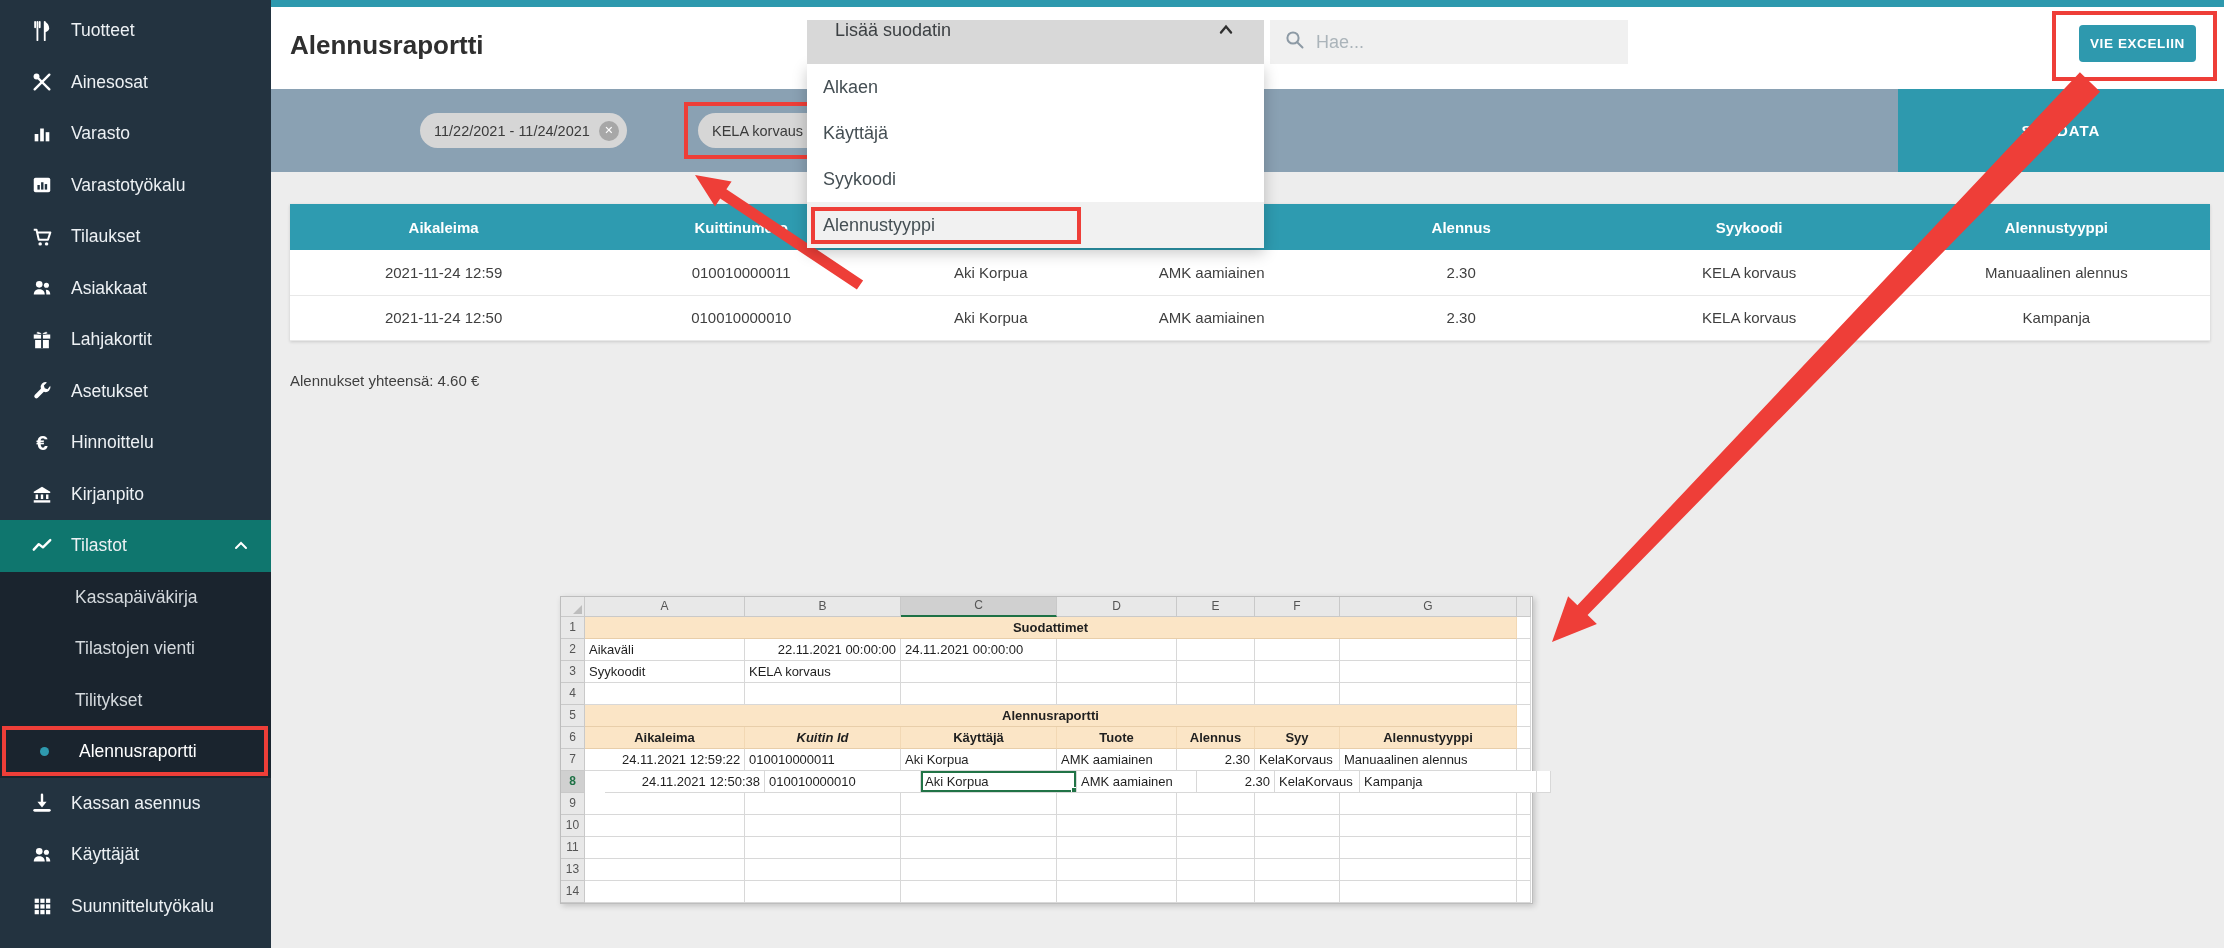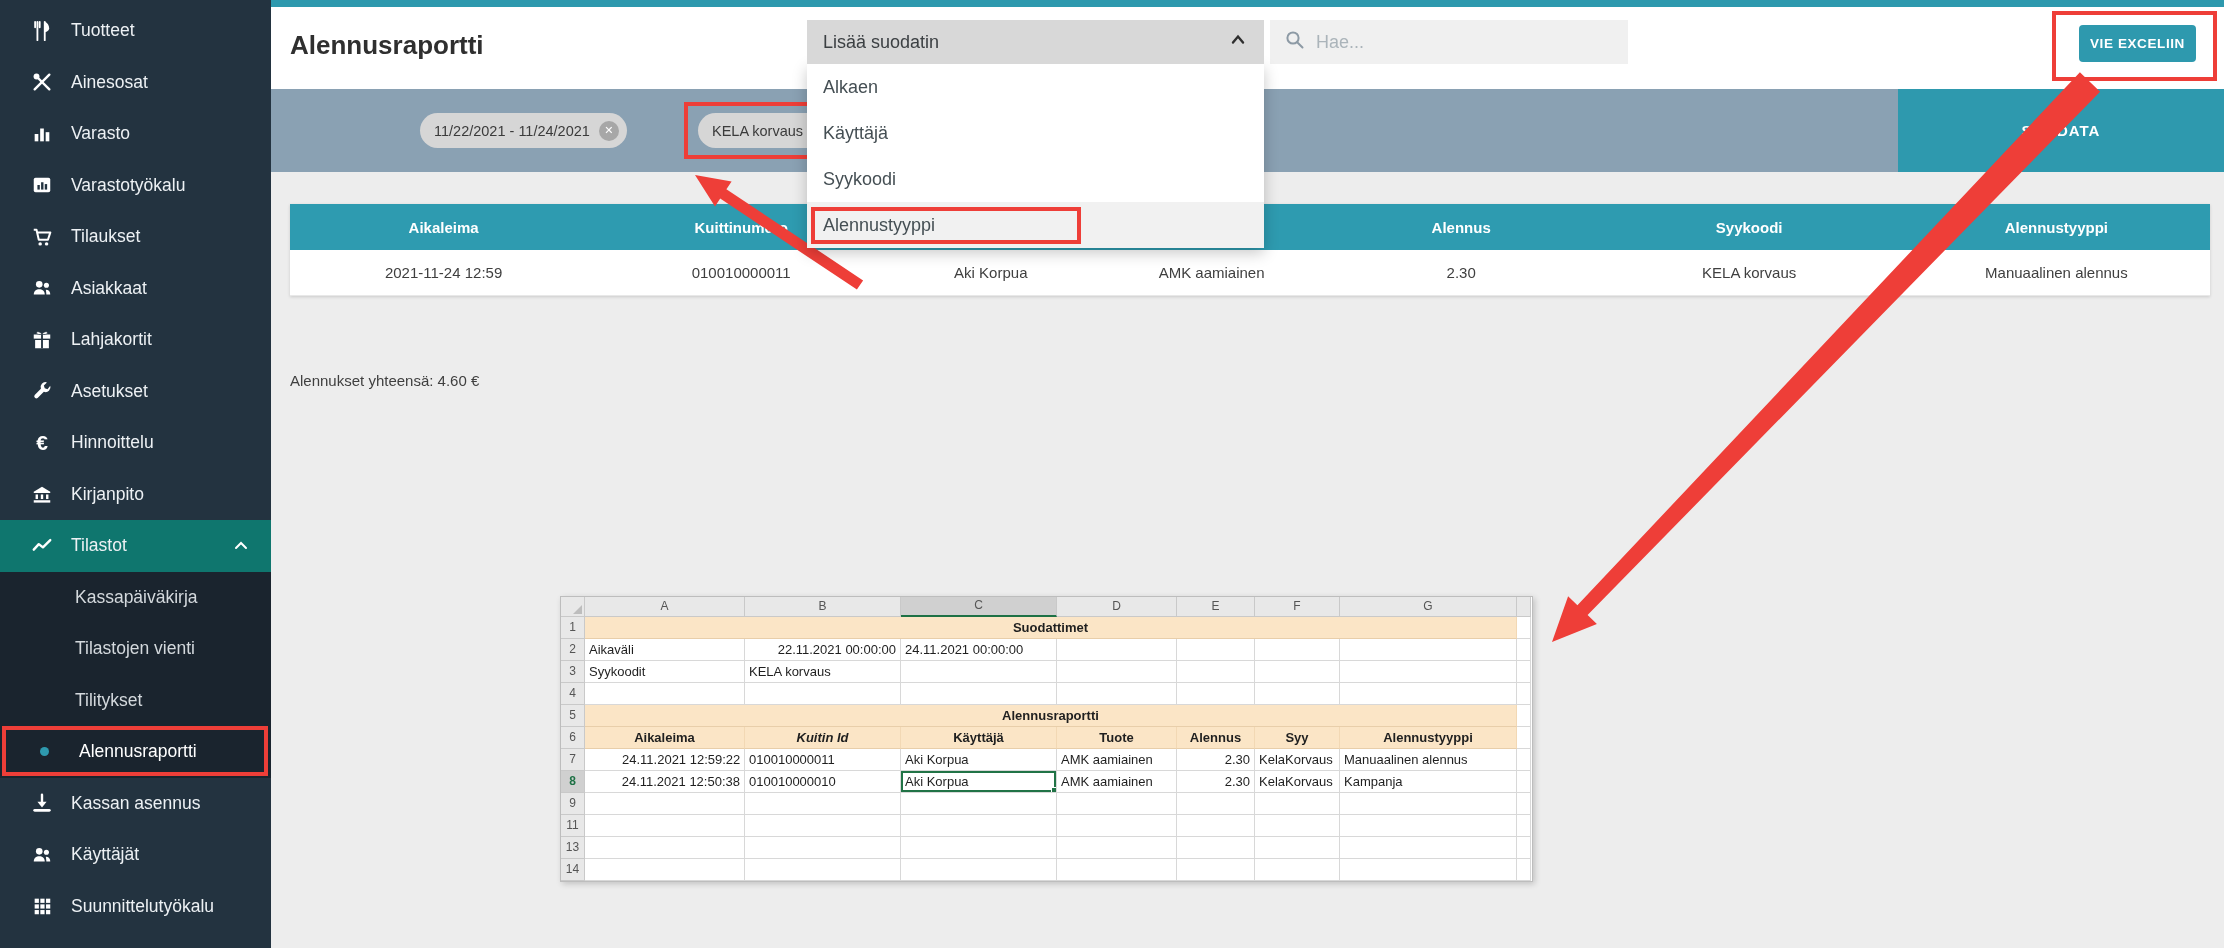--- a/index.html
+++ b/index.html
@@ -21,21 +21,21 @@
     margin-right:13px; display:inline-block; }
   .chev-up-side { position:absolute; right:22px; top:18px; }
   .euro-glyph { font-size:21px; font-weight:bold; color:#fff; line-height:1; }
 
   
   #topstrip { left:271px; top:0; width:1953px; height:7px; background:#2E99AE; }
   #header { left:271px; top:7px; width:1953px; height:82px; background:#FFFFFF; }
   #page-title { left:290px; top:30px; font-size:26px; font-weight:bold; color:#2F2F2F; }
 
   #filter-dd-bar { left:807px; top:20px; width:457px; height:44px; background:#D8D8D8;
-    display:flex; align-items:center; padding:0 16px; font-size:18px; color:#3C4043;
+    display:flex; align-items:flex-start; padding:0 28px; font-size:18px; color:#3C4043;
     z-index:31; cursor:pointer; }
   #filter-dd-bar .spacer { flex:1; }
   #filter-dd-panel { left:807px; top:64px; width:457px; height:184px; background:#FFFFFF;
     box-shadow:0 5px 14px rgba(0,0,0,.22); z-index:30; }
   .dd-opt { height:46px; display:flex; align-items:center; padding-left:16px;
     font-size:18px; color:#454F54; cursor:pointer; }
   .dd-opt.hovered { background:#F1F1F1; }
 
   #searchbox { left:1270px; top:20px; width:358px; height:44px; background:#F0F0F0;
     display:flex; align-items:center; padding:0 14px; gap:10px; }
@@ -336,20 +336,29 @@
   <tbody>
     <tr>
       <td>2021-11-24 12:59</td>
       <td>010010000011</td>
       <td>Aki Korpua</td>
       <td>AMK aamiainen</td>
       <td>2.30</td>
       <td>KELA korvaus</td>
       <td>Manuaalinen alennus</td>
     </tr>
+    <tr>
+      <td>2021-11-24 12:50</td>
+      <td>010010000010</td>
+      <td>Aki Korpua</td>
+      <td>AMK aamiainen</td>
+      <td>2.30</td>
+      <td>KELA korvaus</td>
+      <td>Kampanja</td>
+    </tr>
   </tbody>
 </table>
 <div id="total-line" class="abs">Alennukset yhteensä: 4.60 €</div>
 
 <div id="excel" class="abs">
     <div class="xrow">
       <div class="" id="xcorner"></div>
       <div class="xh" style="width: 160px; flex: 0 0 160px;">A</div>
       <div class="xh" style="width: 156px; flex: 0 0 156px;">B</div>
       <div class="xh selcol" style="width: 156px; flex: 0 0 156px;">C</div>
@@ -419,41 +428,52 @@
       <div class="xc" style="width: 156px; flex: 0 0 156px;">010010000011</div>
       <div class="xc" style="width: 156px; flex: 0 0 156px;">Aki Korpua</div>
       <div class="xc" style="width: 120px; flex: 0 0 120px;">AMK aamiainen</div>
       <div class="xc r" style="width: 78px; flex: 0 0 78px;">2.30</div>
       <div class="xc" style="width: 85px; flex: 0 0 85px;">KelaKorvaus</div>
       <div class="xc" style="width: 177px; flex: 0 0 177px;">Manuaalinen alennus</div>
       <div class="xc" style="width: 14px; flex: 0 0 14px;"></div>
     </div>
     <div class="xrow">
       <div class="xrn selrow">8</div>
-      <div class="xc r" style="width: 160px; flex: 0 0 160px;">24.11.2021 12:50:38</div>
+      <div class="xc r" style="width: 160px; flex: 0 0 160px; margin-left: 20px;">24.11.2021 12:50:38</div>
       <div class="xc" style="width: 156px; flex: 0 0 156px;">010010000010</div>
       <div class="xc selcell" style="width: 156px; flex: 0 0 156px;">Aki Korpua</div>
       <div class="xc" style="width: 120px; flex: 0 0 120px;">AMK aamiainen</div>
       <div class="xc r" style="width: 78px; flex: 0 0 78px;">2.30</div>
       <div class="xc" style="width: 85px; flex: 0 0 85px;">KelaKorvaus</div>
       <div class="xc" style="width: 177px; flex: 0 0 177px;">Kampanja</div>
       <div class="xc" style="width: 14px; flex: 0 0 14px;"></div>
     </div>
     <div class="xrow">
       <div class="xrn">9</div>
       <div class="xc" style="width: 160px; flex: 0 0 160px;"></div>
       <div class="xc" style="width: 156px; flex: 0 0 156px;"></div>
       <div class="xc" style="width: 156px; flex: 0 0 156px;"></div>
       <div class="xc" style="width: 120px; flex: 0 0 120px;"></div>
       <div class="xc" style="width: 78px; flex: 0 0 78px;"></div>
       <div class="xc" style="width: 85px; flex: 0 0 85px;"></div>
       <div class="xc" style="width: 177px; flex: 0 0 177px;"></div>
       <div class="xc" style="width: 14px; flex: 0 0 14px;"></div>
     </div>
     <div class="xrow">
+      <div class="xrn">10</div>
+      <div class="xc" style="width: 160px; flex: 0 0 160px;"></div>
+      <div class="xc" style="width: 156px; flex: 0 0 156px;"></div>
+      <div class="xc" style="width: 156px; flex: 0 0 156px;"></div>
+      <div class="xc" style="width: 120px; flex: 0 0 120px;"></div>
+      <div class="xc" style="width: 78px; flex: 0 0 78px;"></div>
+      <div class="xc" style="width: 85px; flex: 0 0 85px;"></div>
+      <div class="xc" style="width: 177px; flex: 0 0 177px;"></div>
+      <div class="xc" style="width: 14px; flex: 0 0 14px;"></div>
+    </div>
+    <div class="xrow">
       <div class="xrn">11</div>
       <div class="xc" style="width: 160px; flex: 0 0 160px;"></div>
       <div class="xc" style="width: 156px; flex: 0 0 156px;"></div>
       <div class="xc" style="width: 156px; flex: 0 0 156px;"></div>
       <div class="xc" style="width: 120px; flex: 0 0 120px;"></div>
       <div class="xc" style="width: 78px; flex: 0 0 78px;"></div>
       <div class="xc" style="width: 85px; flex: 0 0 85px;"></div>
       <div class="xc" style="width: 177px; flex: 0 0 177px;"></div>
       <div class="xc" style="width: 14px; flex: 0 0 14px;"></div>
     </div>

